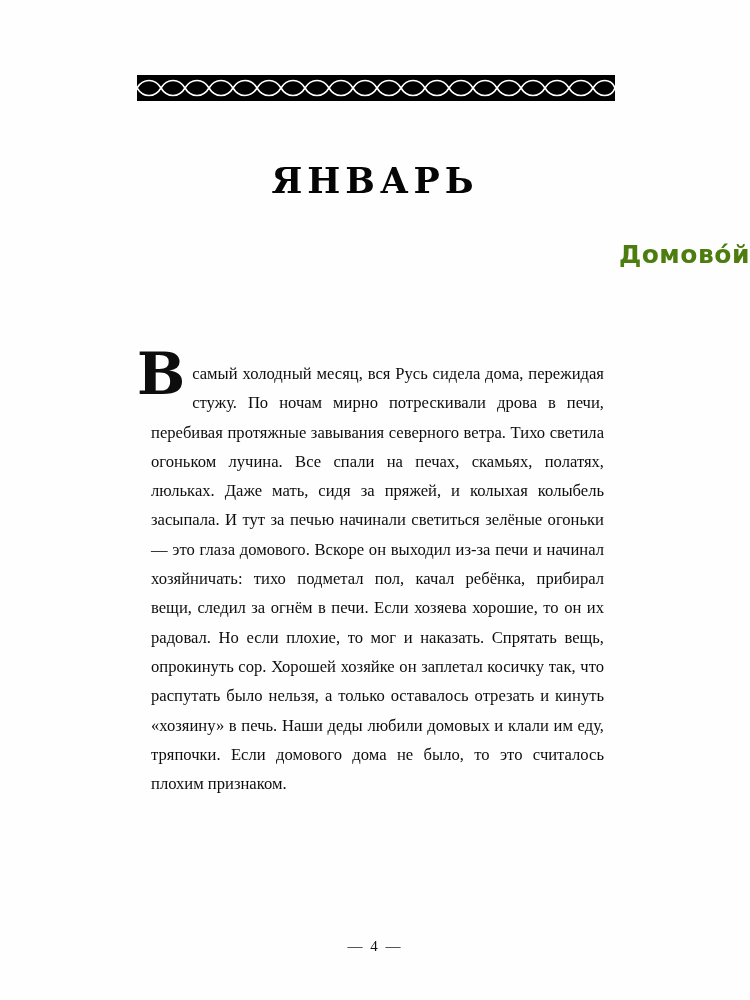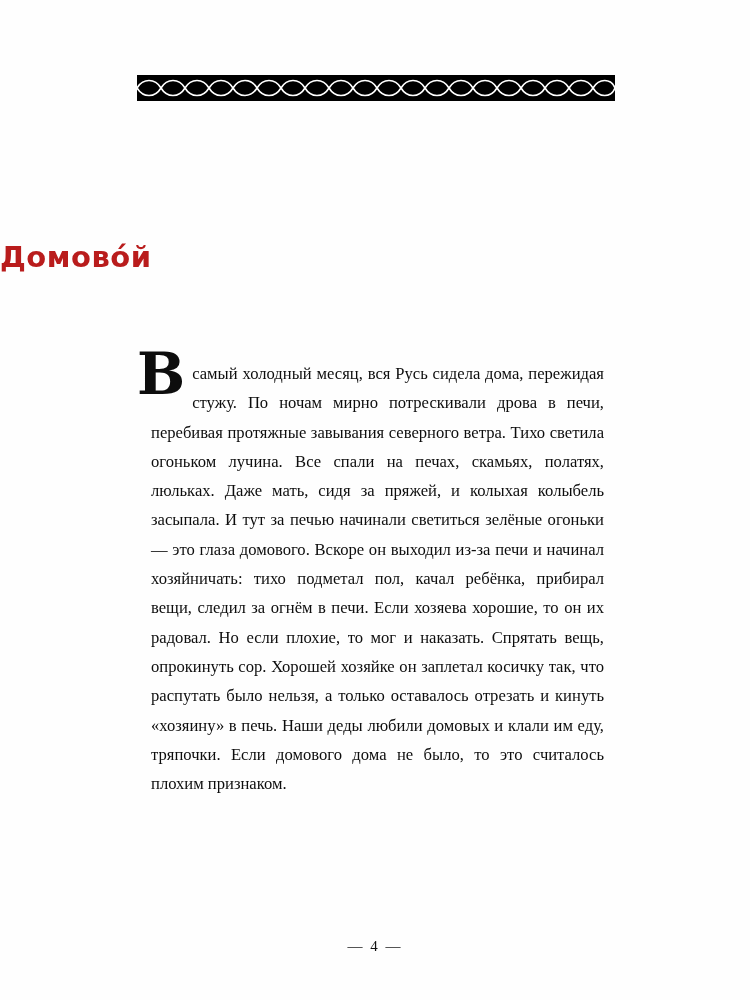--- a/index.html
+++ b/index.html
@@ -47,26 +47,26 @@
     font-size: 35px;
     font-weight: 700;
     letter-spacing: 5px;
     color: #050505;
   }
   .section-title {
     position: absolute;
     left: 0;
     right: 0;
     top: 240px;
-    text-align: left;
+    text-align: right;
     font-family: "DejaVu Sans", "Liberation Sans", sans-serif;
-    font-size: 29px;
+    font-size: 25px;
     font-weight: 700;
     letter-spacing: 0.5px;
-    color: #b91c1c;
+    color: #4d7c0f;
   }
 
   
   .body-block {
     position: absolute;
     left: 137px;
     top: 345px;
     width: 481px;
     font-size: 16.6px;
     line-height: 29.3px;
@@ -111,20 +111,21 @@
       <rect x="0" y="0" width="478" height="26" fill="#000000"></rect>
       <g fill="none" stroke="#ffffff" stroke-width="1.6">
         <path d="M0 13 C 6 3, 18 3, 24 13 S 42 23, 48 13 S 66 3, 72 13 S 90 23, 96 13 S 114 3, 120 13 S 138 23, 144 13 S 162 3, 168 13 S 186 23, 192 13 S 210 3, 216 13 S 234 23, 240 13 S 258 3, 264 13 S 282 23, 288 13 S 306 3, 312 13 S 330 23, 336 13 S 354 3, 360 13 S 378 23, 384 13 S 402 3, 408 13 S 426 23, 432 13 S 450 3, 456 13 S 474 23, 478 13"></path>
         <path d="M0 13 C 6 23, 18 23, 24 13 S 42 3, 48 13 S 66 23, 72 13 S 90 3, 96 13 S 114 23, 120 13 S 138 3, 144 13 S 162 23, 168 13 S 186 3, 192 13 S 210 23, 216 13 S 234 3, 240 13 S 258 23, 264 13 S 282 3, 288 13 S 306 23, 312 13 S 330 3, 336 13 S 354 23, 360 13 S 378 3, 384 13 S 402 23, 408 13 S 426 3, 432 13 S 450 23, 456 13 S 474 3, 478 13"></path>
       </g>
       <rect x="0" y="0" width="478" height="2.2" fill="#000000"></rect>
       <rect x="0" y="23.8" width="478" height="2.2" fill="#000000"></rect>
     </svg>
   </div>
 
+  <div class="month-title">ЯНВАРЬ</div>
 
   <div class="section-title">Домово́й</div>
 
   <div class="body-block">
     <span class="dropcap">В</span>
     <p>самый холодный месяц, вся Русь сидела дома, пережидая стужу. По ночам мирно потрескивали дрова в печи, перебивая протяжные завывания северного ветра. Тихо светила огоньком лучина. Все спали на печах, скамьях, полатях, люльках. Даже мать, сидя за пряжей, и колыхая колыбель засыпала. И тут за печью начинали светиться зелёные огоньки — это глаза домового. Вскоре он выходил из-за печи и начинал хозяйничать: тихо подметал пол, качал ребёнка, прибирал вещи, следил за огнём в печи. Если хозяева хорошие, то он их радовал. Но если плохие, то мог и наказать. Спрятать вещь, опрокинуть сор. Хорошей хозяйке он заплетал косичку так, что распутать было нельзя, а только оставалось отрезать и кинуть «хозяину» в печь. Наши деды любили домовых и клали им еду, тряпочки. Если домового дома не было, то это считалось плохим признаком.</p>
   </div>
 
   <div class="folio">— 4 —</div>
 

